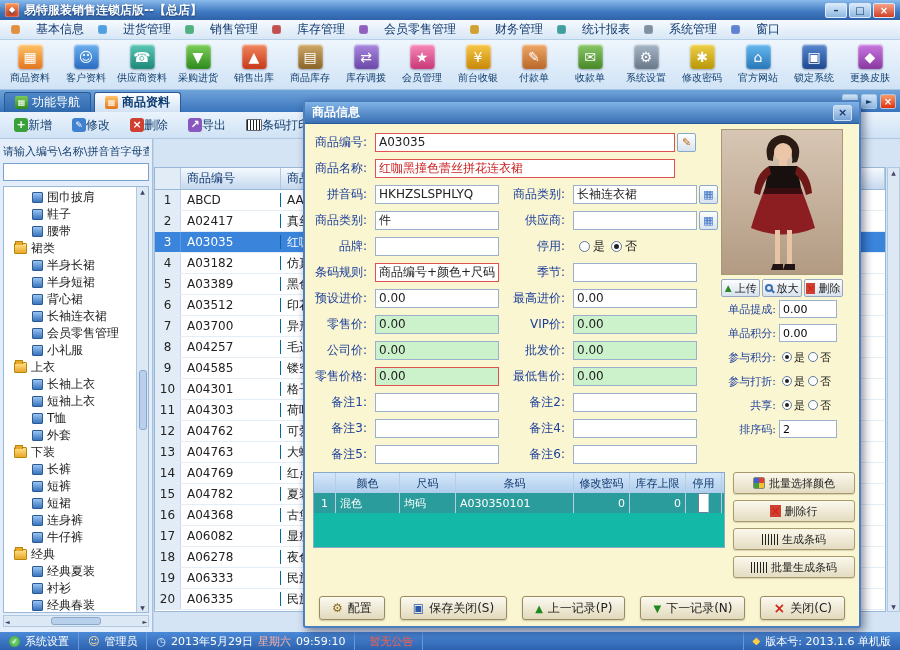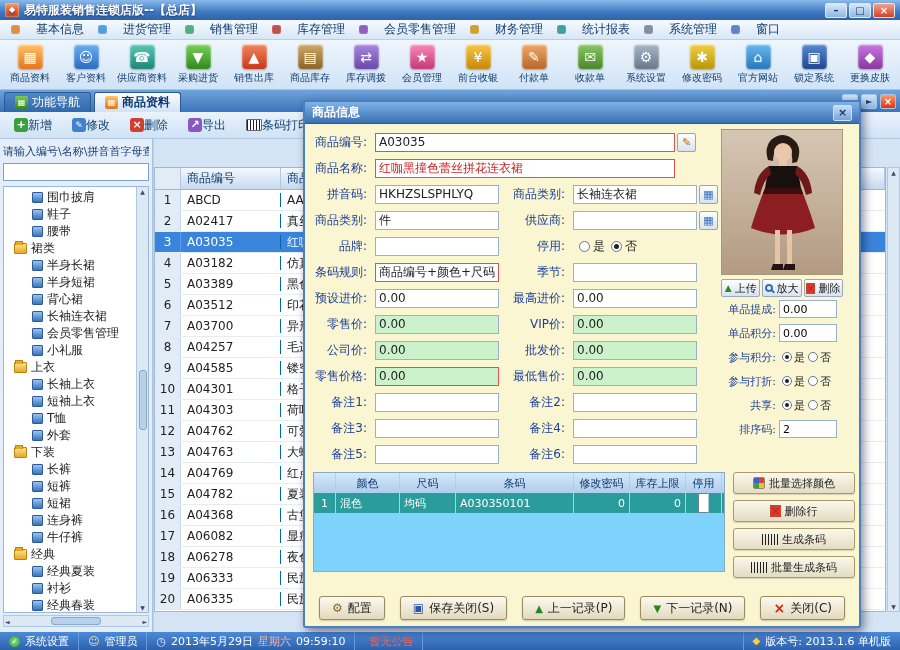--- a/index.html
+++ b/index.html
@@ -135,21 +135,21 @@
   .pi{display:inline-block;font-size:9px;line-height:1}
   .pi.up::before{content:"▲";color:#2a8a2a}
   .pi.zoomg{width:8px;height:8px;border:2px solid #3a70b0;border-radius:50%;position:relative}
   .pi.zoomg::after{content:"";position:absolute;width:5px;height:2px;background:#3a70b0;right:-4px;bottom:-2px;transform:rotate(45deg)}
   .pi.del::before{content:"×";color:#d02818;font-weight:bold;font-size:11px}
   .rrow{display:flex;align-items:center;height:24px;font-size:11px}
   .rlabel{width:58px;flex:0 0 58px;text-align:right;color:#1c3f9a;padding-right:3px}
   .rinp{width:58px;height:18px;border:1px solid #9ab0cc;background:#fff;font-size:11px;padding:0 3px;font-family:inherit}
   .rrow .radio{width:10px;height:10px;flex-basis:10px;margin:0 2px 0 3px}
 
-  .skuwrap{position:absolute;left:8px;top:348px;width:412px;height:100px;border:1px solid #8aa8c8;background:#7dd3fc;overflow:hidden}
+  .skuwrap{position:absolute;left:8px;top:348px;width:412px;height:76px;border:1px solid #8aa8c8;background:#14b8a6;overflow:hidden}
   .skuhead{display:flex;height:20px;background:linear-gradient(#d6e8fa,#aecdec);font-size:11px;color:#10386e}
   .skuhead span,.skurow span{border-right:1px solid #b6cce2;display:flex;align-items:center;justify-content:center;height:100%;overflow:hidden}
   .c0{width:22px;flex:0 0 22px}.c1{width:64px;flex:0 0 64px}.c2{width:56px;flex:0 0 56px}
   .c3{width:118px;flex:0 0 118px}.c4{width:56px;flex:0 0 56px}.c5{width:56px;flex:0 0 56px}.c6{width:36px;flex:0 0 36px}
   .skurow{display:flex;height:20px;font-size:11px;color:#222}
   .skurow[data-selected="true"]{background:#2a9c9c;color:#fff}
   .skurow .c1,.skurow .c2,.skurow .c3{justify-content:flex-start;padding-left:4px}
   .skurow .c4,.skurow .c5{justify-content:flex-end;padding-right:4px}
   .cb{width:11px;height:11px;border:1px solid #708090;background:#fff;display:inline-block}
 

